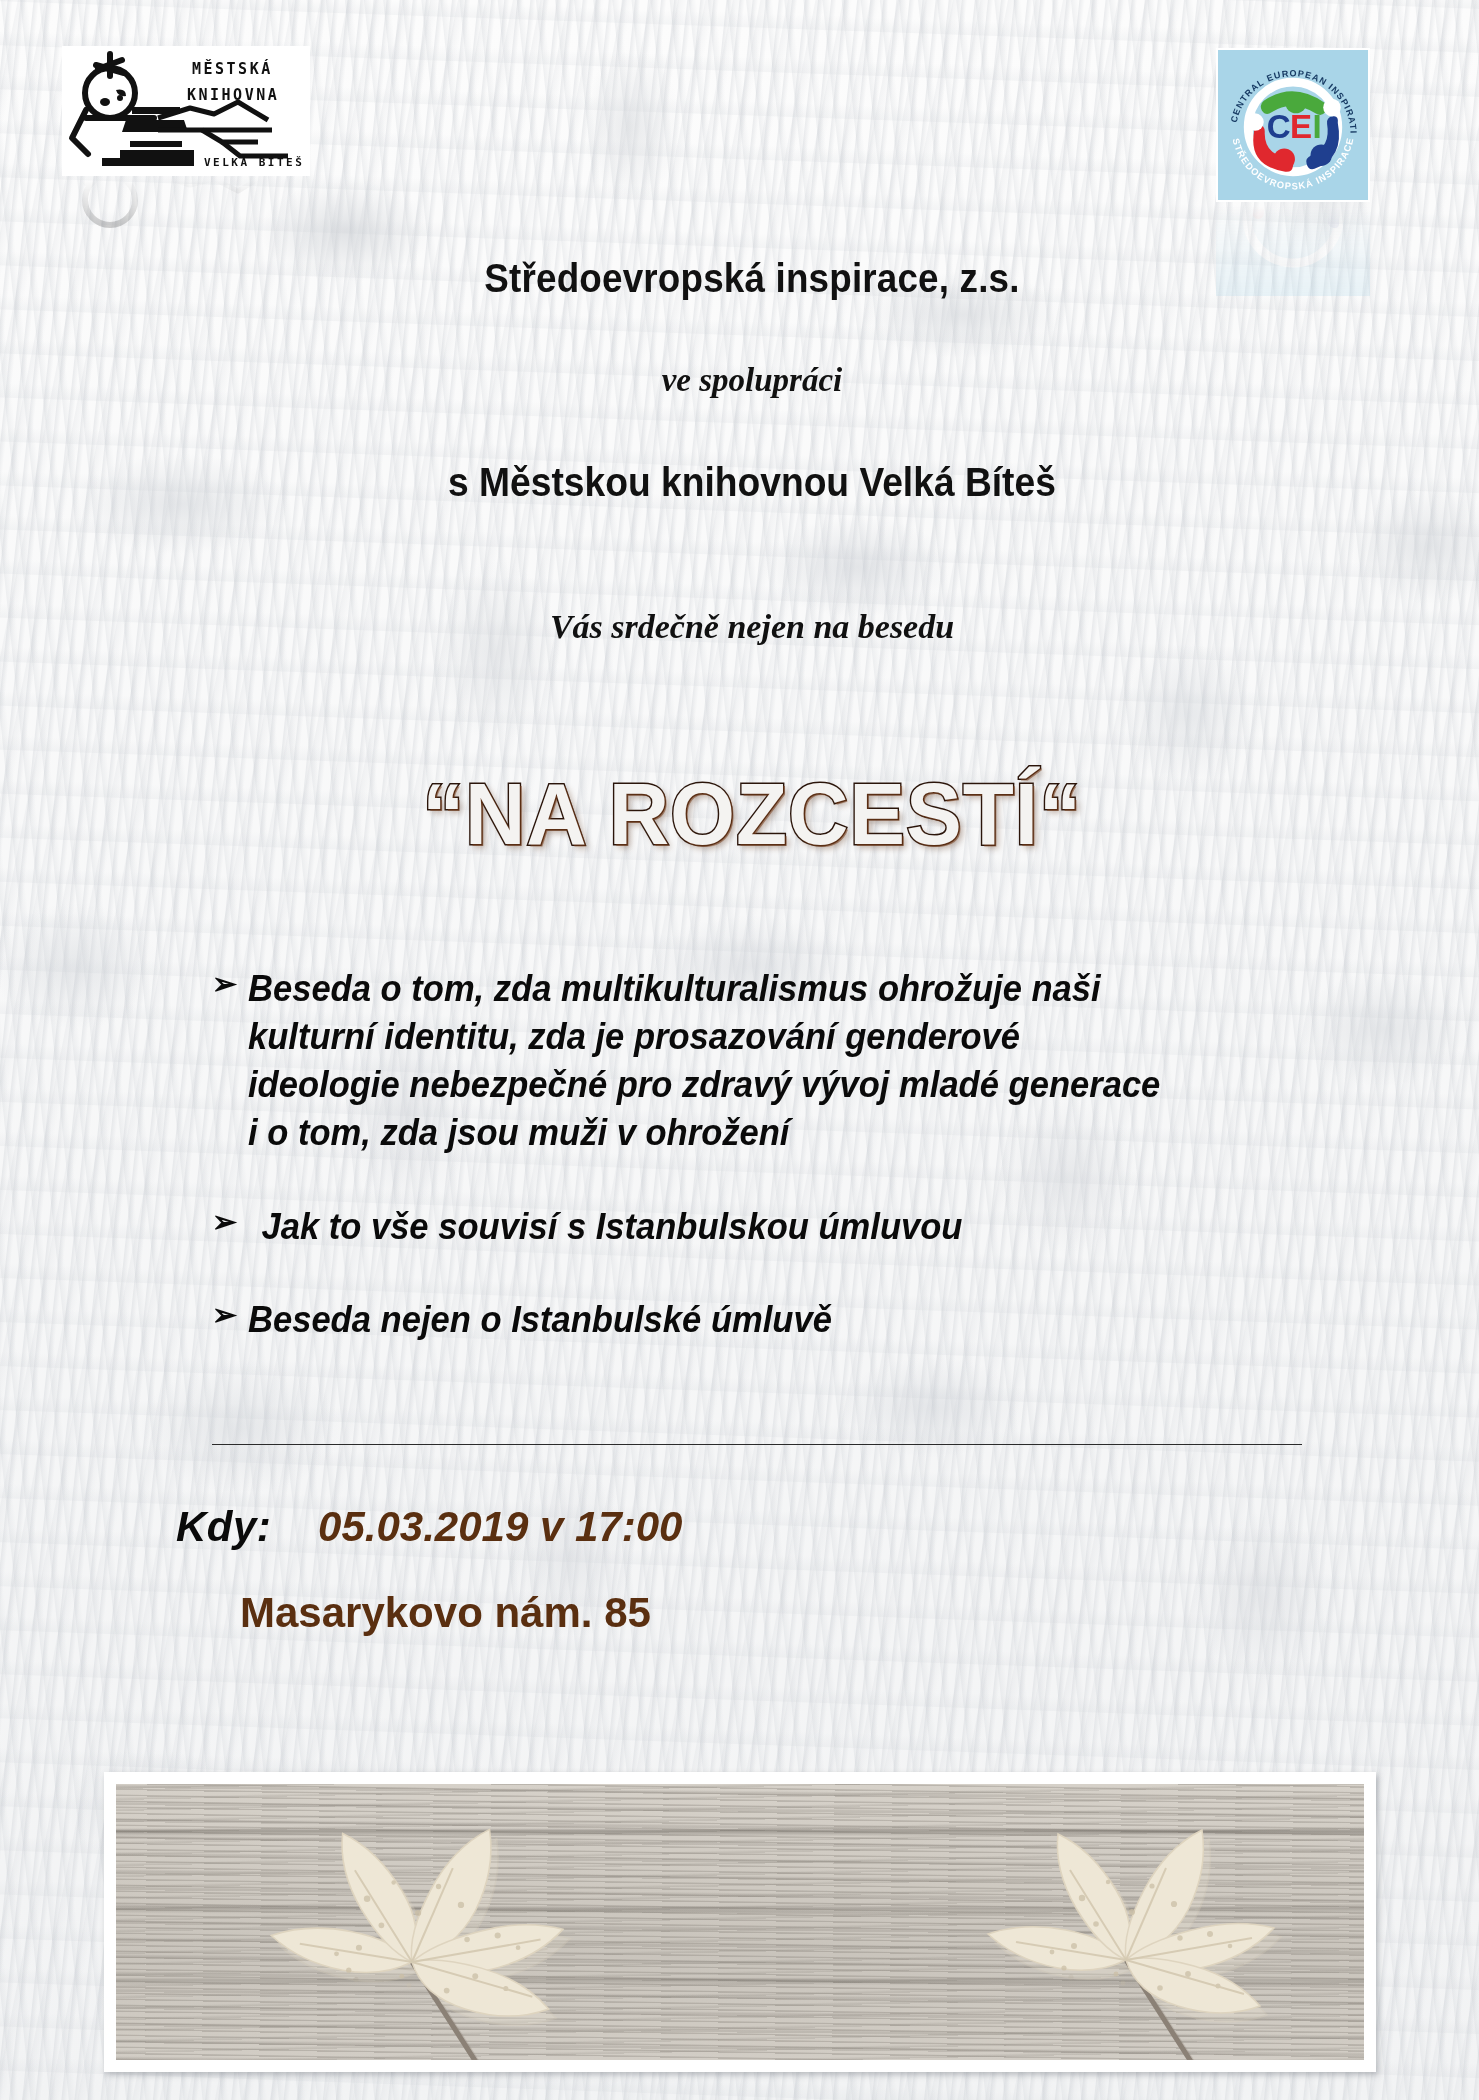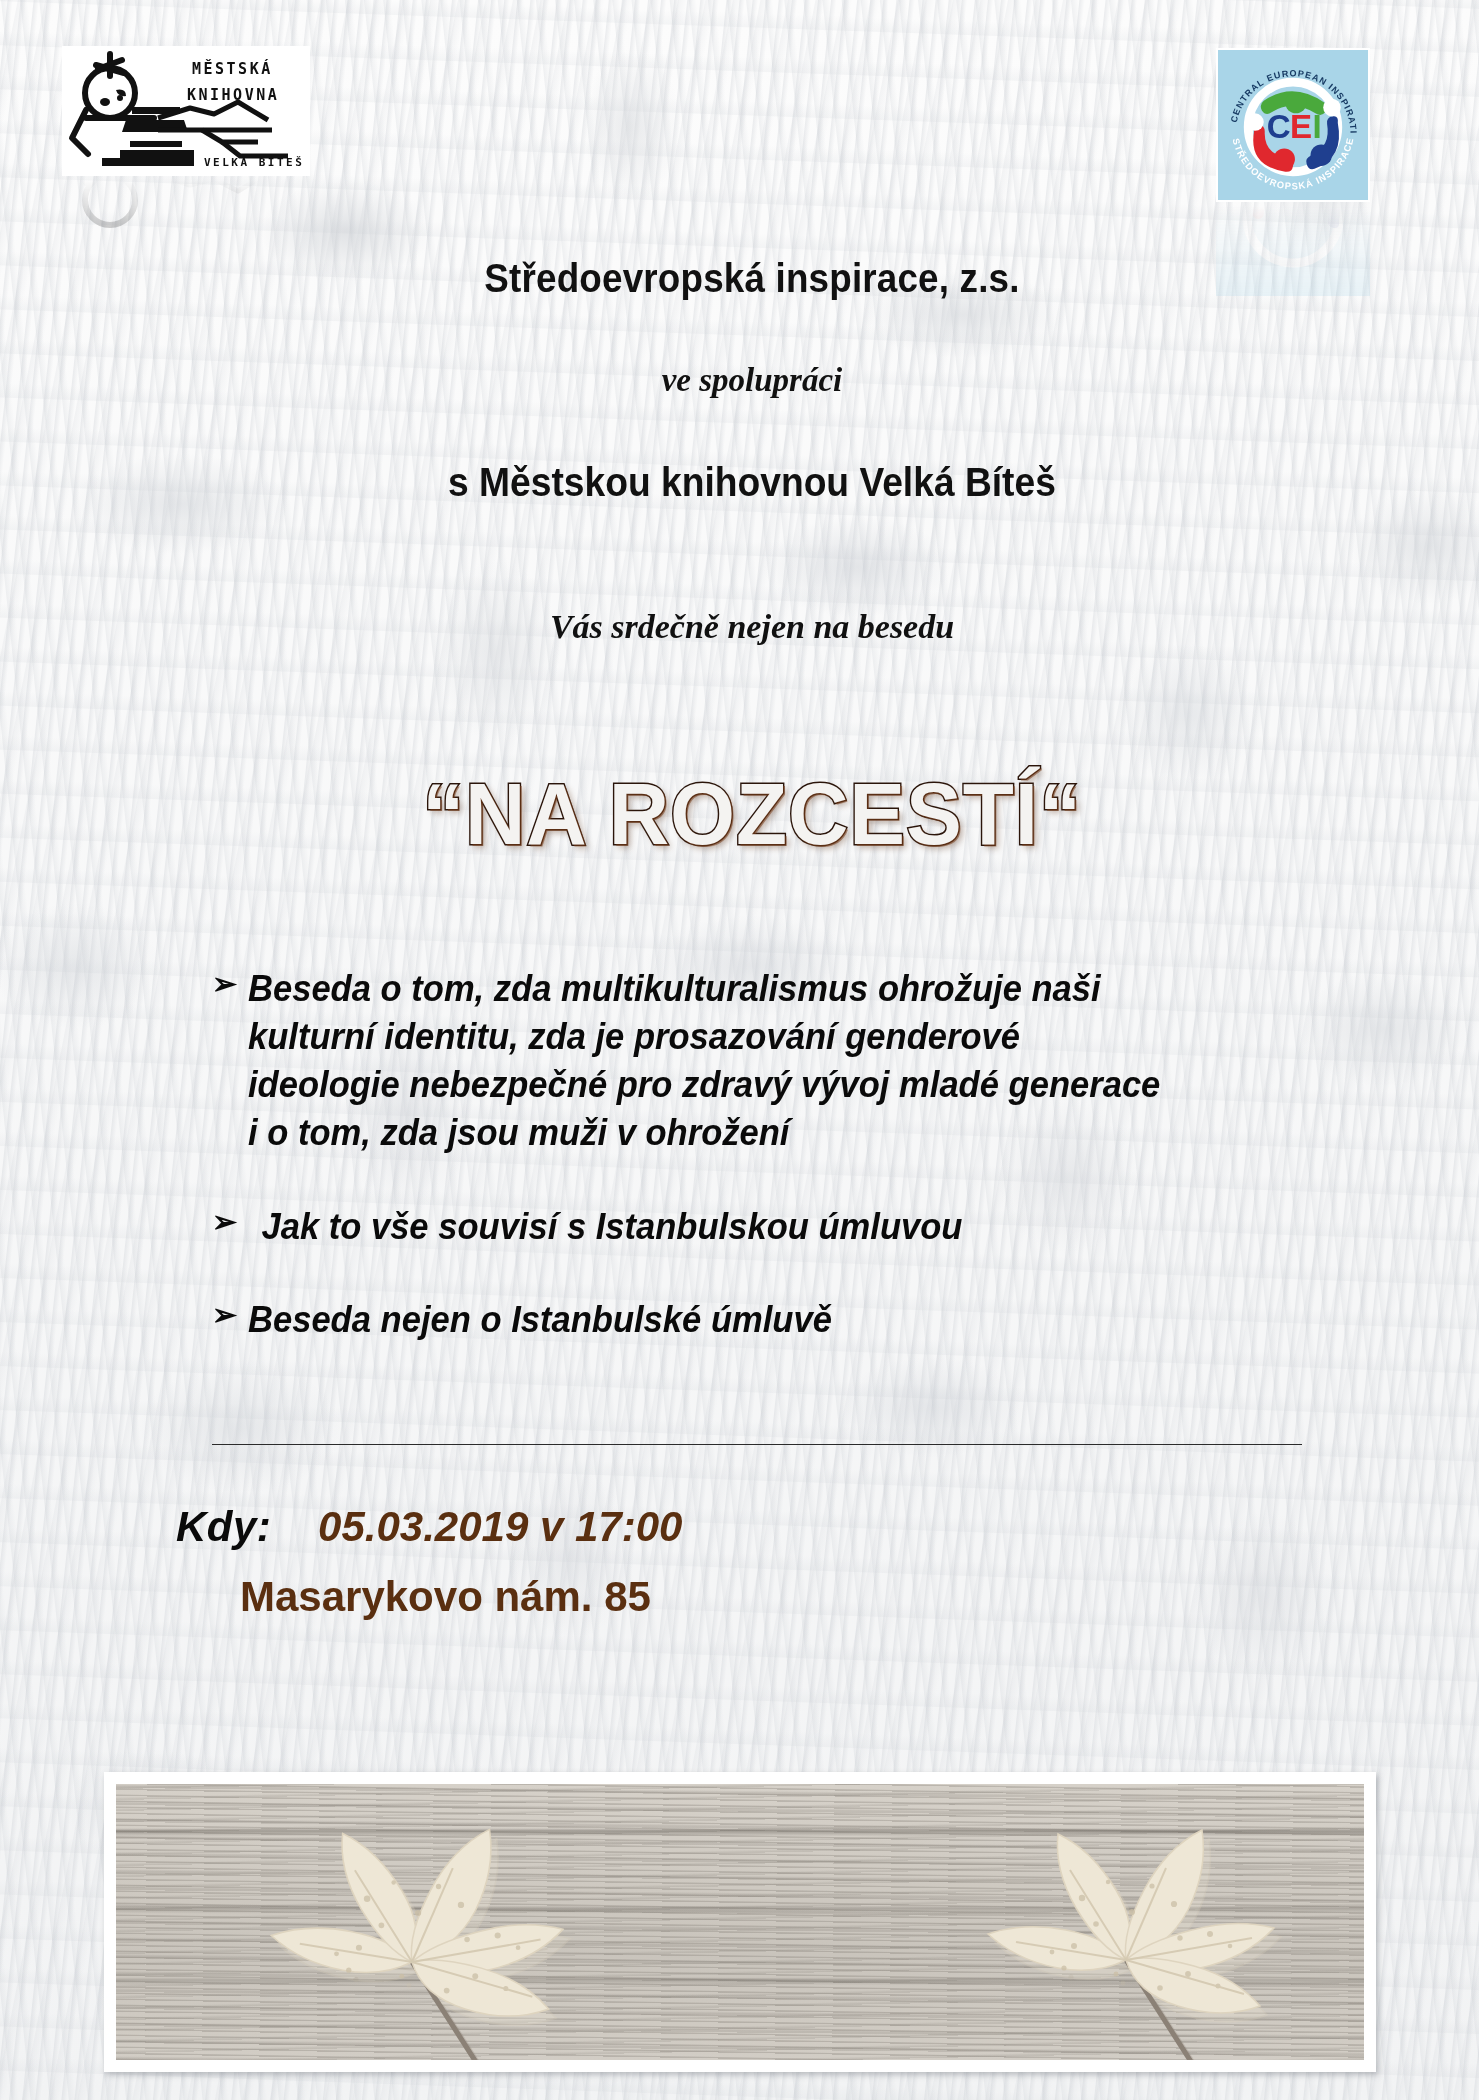--- a/index.html
+++ b/index.html
@@ -255,21 +255,21 @@
     font-style: italic;
     color: #5a2f10;
   }
   .detail-value-brown {
     font-weight: bold;
     font-style: normal;
     color: #5a2f10;
   }
   .detail-row.address {
     padding-left: 64px;
-    margin-top: 8px;
+    margin-top: 24px;
   }
 
   
   .photo-frame {
     position: absolute;
     left: 104px;
     top: 1772px;
     width: 1272px;
     height: 300px;
     background: #ffffff;

